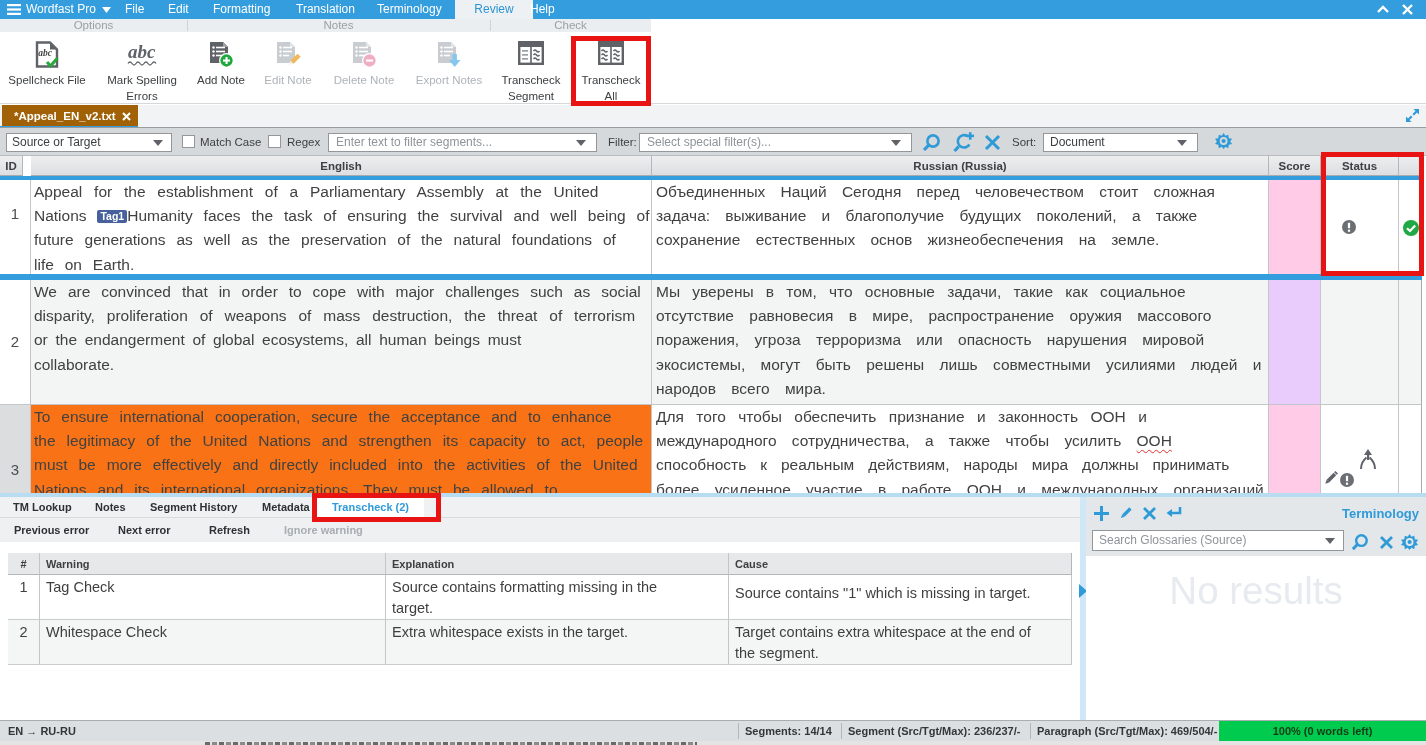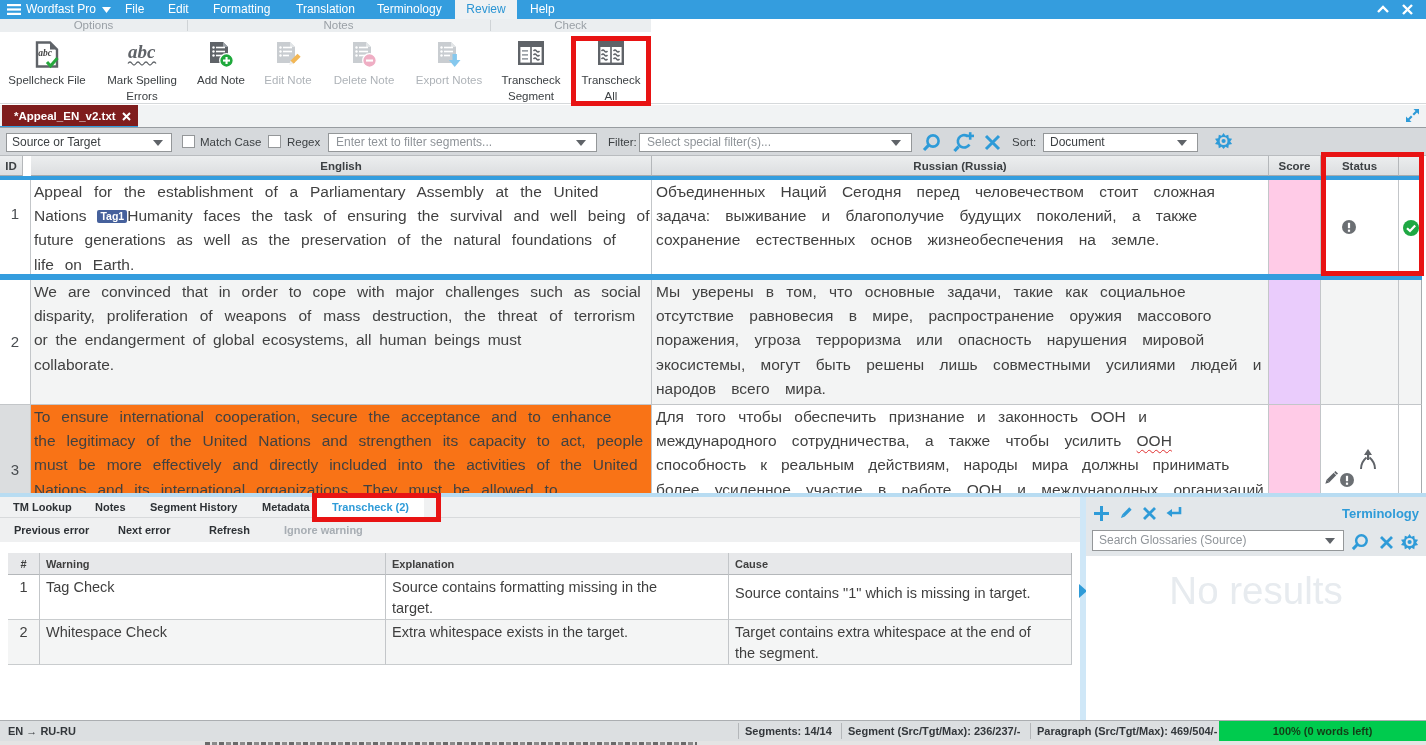--- a/index.html
+++ b/index.html
@@ -17,21 +17,21 @@
 #ribbon { left:0; top:19px; width:1426px; height:85px; background:#fff; border-bottom:1px solid #d6d9db; }
 #grouprow { position:absolute; left:0; top:0; width:651px; height:13px; background:#ebeef0; color:#9aa0a6; font-size:11.5px; }
 .gsep { position:absolute; top:1px; width:1px; height:11px; background:#cfd3d6; }
 .glabel { position:absolute; top:0; height:13px; line-height:13px; text-align:center; }
 .rbtn { position:absolute; text-align:center; color:#3c4043; font-size:11.5px; width:110px; }
 .rbtn.dis { color:#aeb3b8; }
 .rlabel { position:absolute; width:110px; left:0; top:32px; line-height:15.5px; }
 
 
 #tabbar { left:0; top:105px; width:1426px; height:23px; background:#f1f3f4; border-bottom:0; }
-#doctab { position:absolute; left:2px; top:0; width:136px; height:34px; background:#7f1d1d; color:#fff; font-weight:bold; font-size:11.5px; line-height:22px; text-align:left; padding-left:12px; }
+#doctab { position:absolute; left:2px; top:0; width:136px; height:34px; background:#a16207; color:#fff; font-weight:bold; font-size:11.5px; line-height:22px; text-align:left; padding-left:12px; }
 
 
 #filterbar { left:0; top:127px; width:1426px; height:29px; background:#d6d9dc; border-top:1px solid #989ca0; border-bottom:1px solid #b9bcbf; padding-top:1px; }
 .combo { position:absolute; background:#fff; border:1px solid #949799; font-size:12px; color:#3c4043; }
 .combo .ph { color:#8f9499; }
 .cbox { position:absolute; width:13px; height:13px; background:#fff; border:1px solid #949799; top:7px; }
 .flabel { position:absolute; font-size:11.5px; color:#3c4043; top:8px; }
 
 
 #grid { left:0; top:156px; width:1422px; height:337px; }
@@ -86,21 +86,21 @@
       </svg>
   <span class="mitem" style="left:26px">Wordfast Pro</span>
   <svg class="abs" style="left:102px;top:7px" width="9" height="6" viewBox="0 0 9 6">
         <path d="M0 0 L9 0 L4.5 6 Z" fill="#fff"></path>
       </svg>
   <span class="mitem" style="left:125px">File</span>
   <span class="mitem" style="left:168px">Edit</span>
   <span class="mitem" style="left:213px">Formatting</span>
   <span class="mitem" style="left:296px">Translation</span>
   <span class="mitem" style="left:377px">Terminology</span>
-  <span class="mitem mactive" style="left:455px;width:62px;text-align:center">Review</span>
+  <span class="mitem mactive" style="left:455px;width:78px;text-align:center">Review</span>
   <span class="mitem" style="left:530px">Help</span>
   <svg class="abs" style="left:1377px;top:5px" width="12" height="8" viewBox="0 0 12 8">
         <path d="M1 7 L6 2 L11 7" stroke="#fff" stroke-width="2.4" fill="none"></path>
       </svg>
   <svg class="abs" style="left:1402px;top:4px" width="11" height="11" viewBox="0 0 11 11">
         <path d="M1 1 L10 10 M10 1 L1 10" stroke="#fff" stroke-width="2.4"></path>
       </svg>
 </div>
 
 <div id="ribbon" class="abs">

